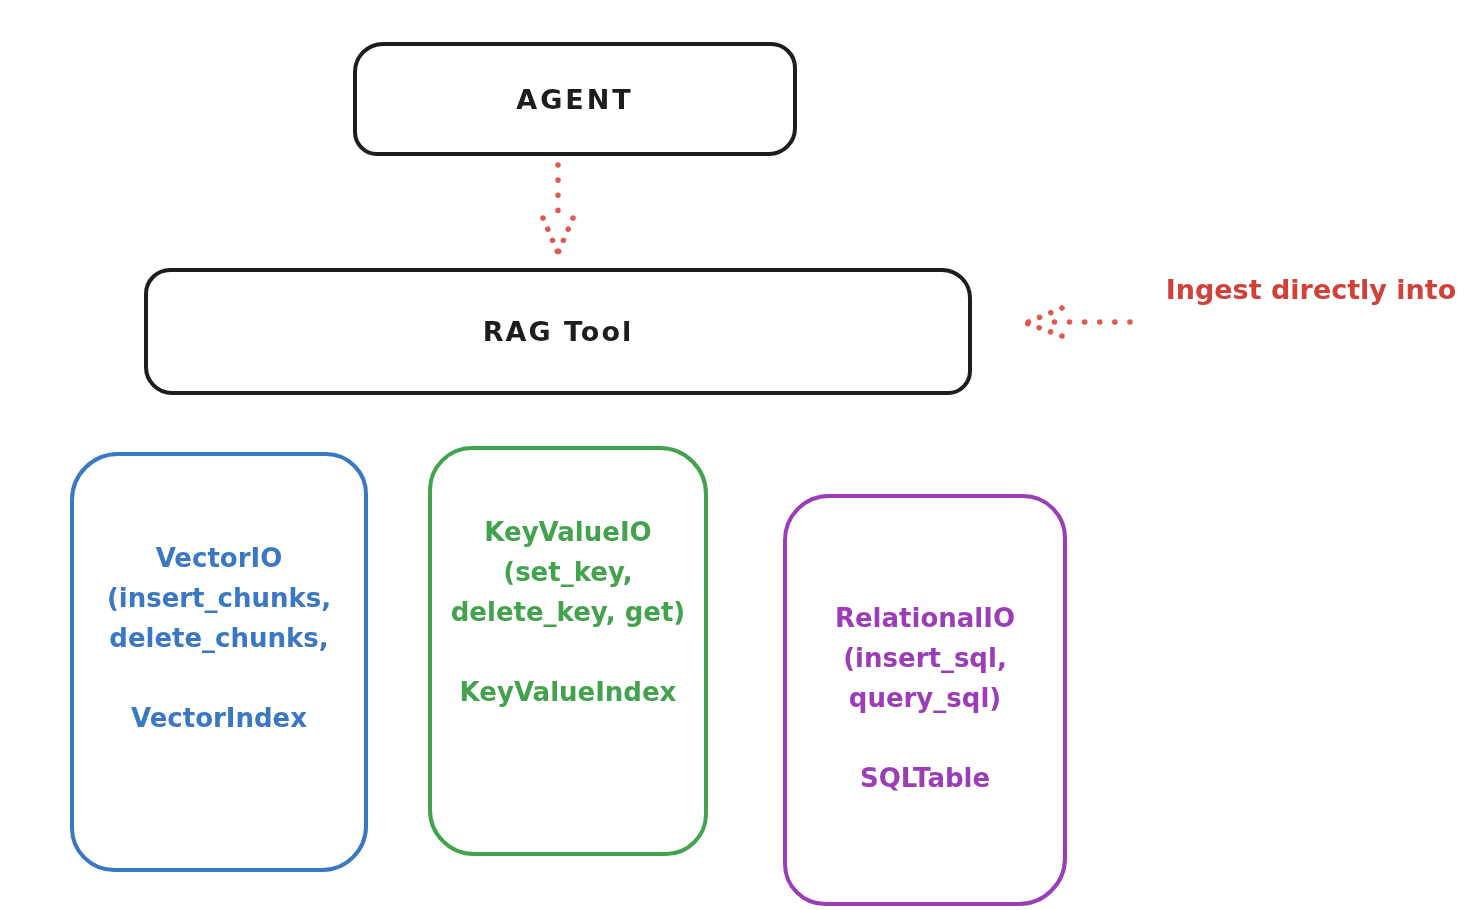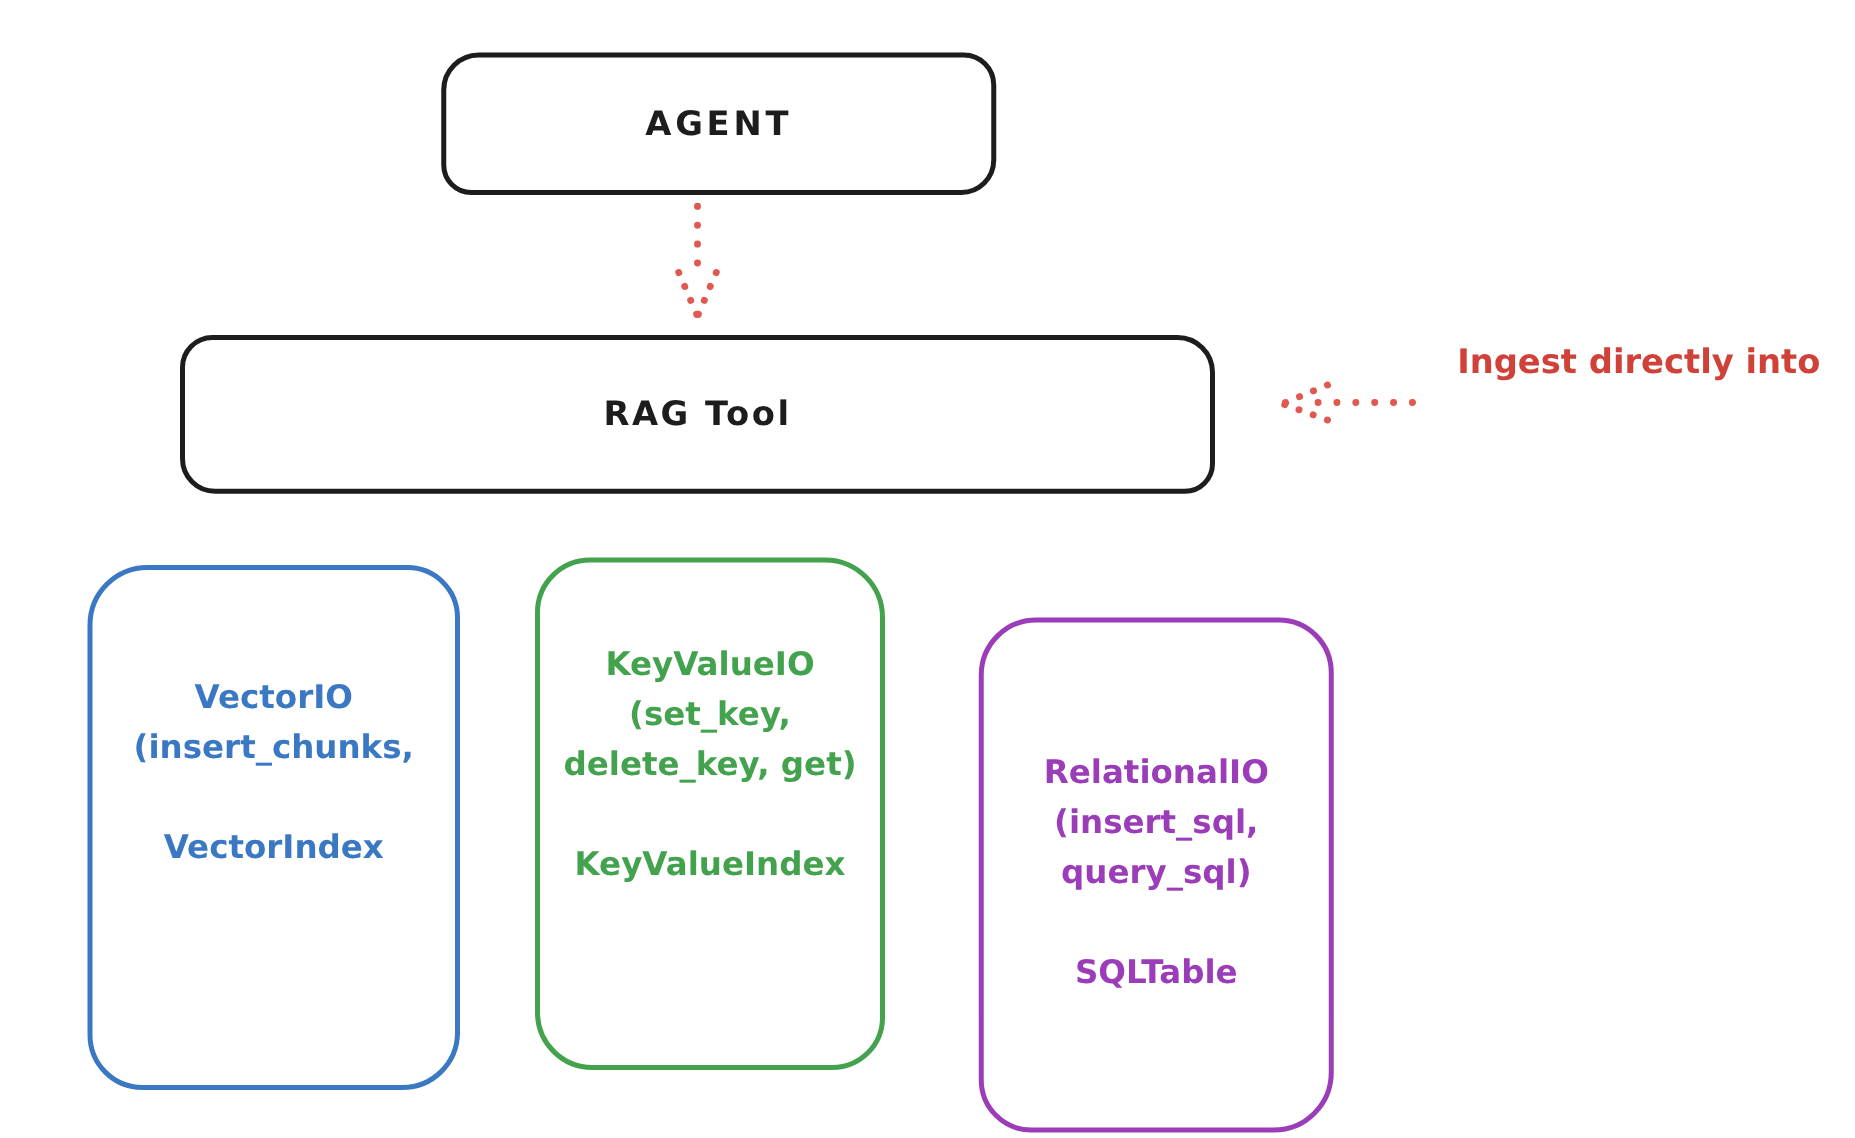--- a/index.html
+++ b/index.html
@@ -132,20 +132,21 @@
   </svg>
 
   <div class="annotation" style="color: rgb(207, 65, 57);">
     <span>Ingest directly into</span>
   </div>
 
   <div class="io-box io-box-vector" style="color: rgb(59, 120, 196);">
     <div class="io-lines">
       <span>VectorIO</span>
       <span>(insert_chunks,</span>
+      <span>delete_chunks,</span>
     </div>
     <div class="io-index">VectorIndex</div>
   </div>
 
   <div class="io-box io-box-keyvalue" style="color: rgb(67, 162, 77);">
     <div class="io-lines">
       <span>KeyValueIO</span>
       <span>(set_key,</span>
       <span>delete_key, get)</span>
     </div>

